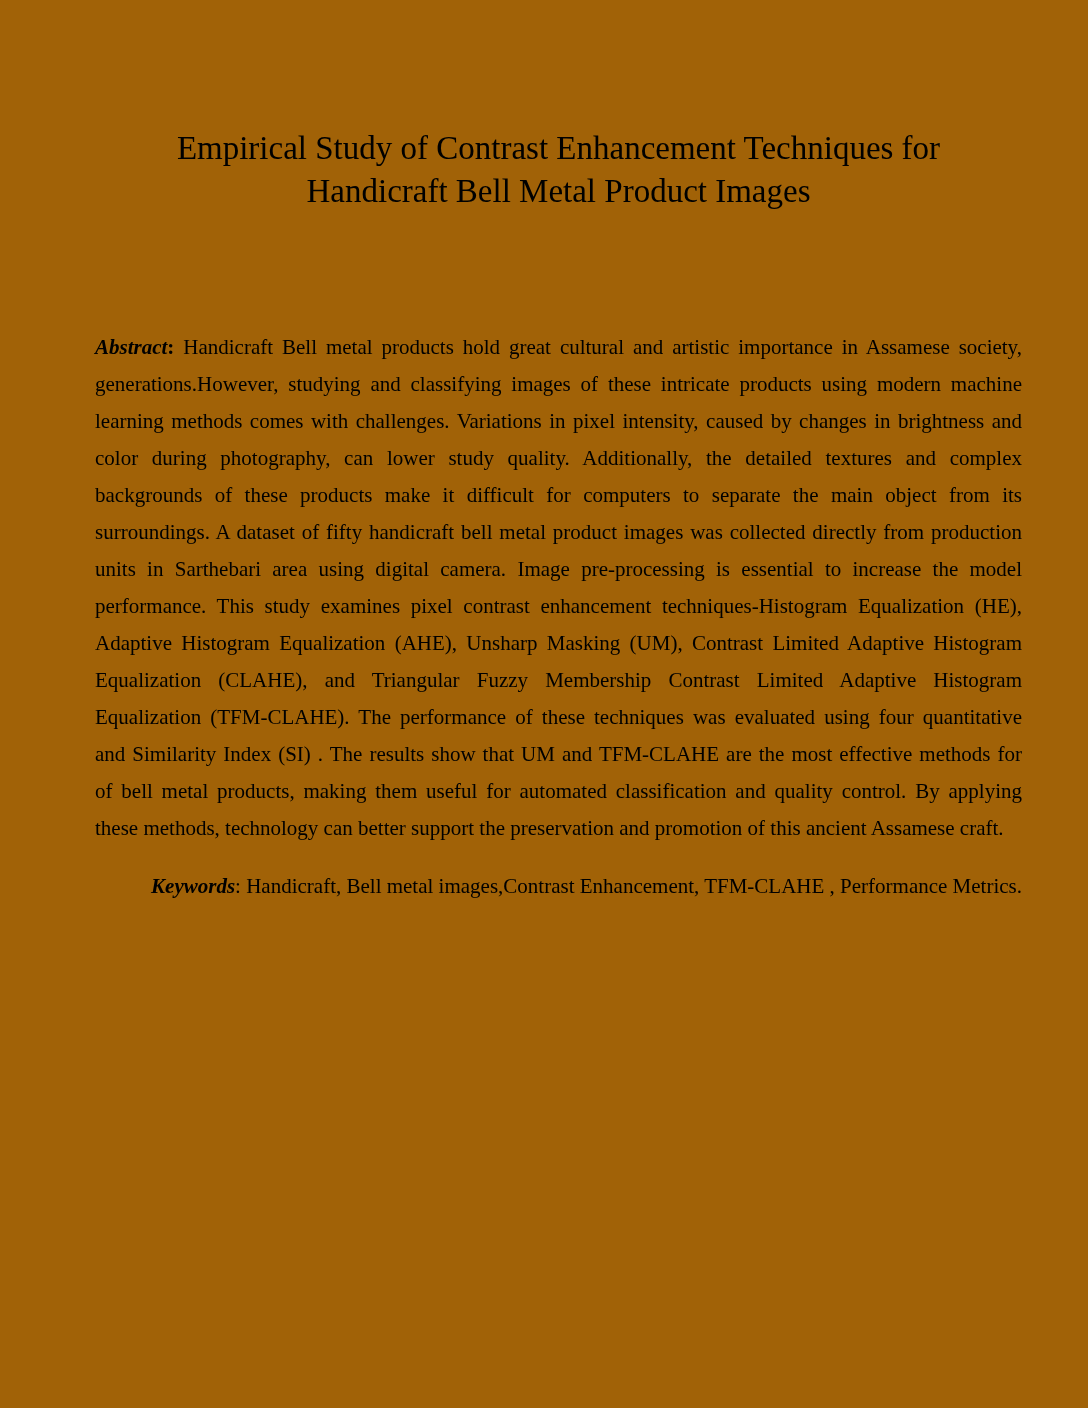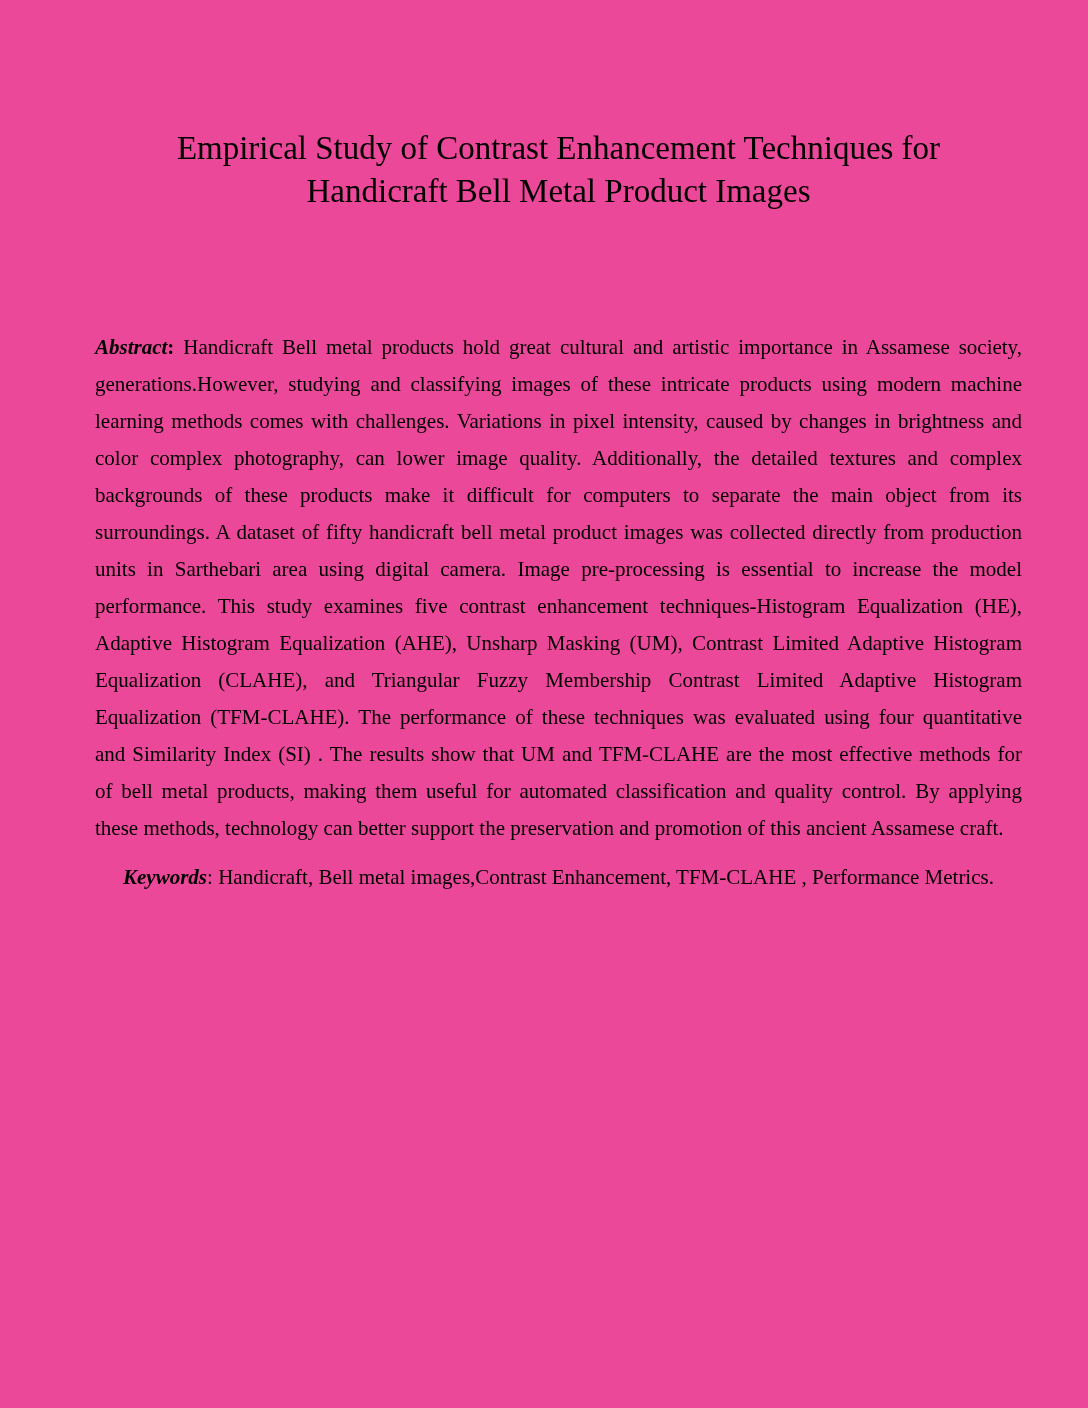--- a/index.html
+++ b/index.html
@@ -4,21 +4,21 @@
 <style>
   html, body {
     margin: 0;
     padding: 0;
     background: #ffffff;
   }
   .page {
     position: relative;
     width: 1088px;
     height: 1408px;
-    background: #ec4899;
+    background: #a16207;
     color: #000000;
     font-family: "Liberation Serif", "DejaVu Serif", serif;
     overflow: hidden;
     box-sizing: border-box;
   }
   .content {
     padding-left: 95px;
     padding-right: 66px;
   }
   .title {
@@ -46,47 +46,47 @@
     text-align-last: left;
   }
   .bi {
     font-weight: bold;
     font-style: italic;
   }
   .b {
     font-weight: bold;
   }
   .keywords {
-    margin-top: 12px;
+    margin-top: 21px;
     font-size: 21px;
     line-height: 37px;
-    text-align: center;
+    text-align: right;
   }
 </style>
 </head>
 <body>
 
 <div class="page">
   <div class="content">
 
     <h1 class="title">
         <span class="title-line">Empirical Study of Contrast Enhancement Techniques for</span>
         <span class="title-line">Handicraft Bell Metal Product Images</span>
       </h1>
 
     <div class="abstract">
       <div class="jline"><span class="bi">Abstract</span><span class="b">:</span> <span>Handicraft Bell metal products hold great cultural and artistic importance in Assamese society,</span></div>
       <div id="abstract-lines">
           <div class="jline">generations.However, studying and classifying images of these intricate products using modern machine</div>
           <div class="jline">learning methods comes with challenges. Variations in pixel intensity, caused by changes in brightness and</div>
-          <div class="jline">color complex photography, can lower image quality. Additionally, the detailed textures and complex</div>
+          <div class="jline">color during photography, can lower study quality. Additionally, the detailed textures and complex</div>
           <div class="jline">backgrounds of these products make it difficult for computers to separate the main object from its</div>
           <div class="jline">surroundings. A dataset of fifty handicraft bell metal product images was collected directly from production</div>
           <div class="jline">units in Sarthebari area using  digital camera. Image pre-processing is essential to increase the model</div>
-          <div class="jline">performance. This study examines five contrast enhancement techniques-Histogram Equalization (HE),</div>
+          <div class="jline">performance. This study examines pixel contrast enhancement techniques-Histogram Equalization (HE),</div>
           <div class="jline">Adaptive Histogram Equalization (AHE), Unsharp Masking (UM), Contrast Limited Adaptive Histogram</div>
           <div class="jline">Equalization (CLAHE), and Triangular Fuzzy Membership Contrast Limited Adaptive Histogram</div>
           <div class="jline">Equalization (TFM-CLAHE). The performance of these techniques was evaluated using four quantitative</div>
           <div class="jline">and Similarity Index (SI) . The results show that UM and TFM-CLAHE are the most effective methods for</div>
           <div class="jline">of bell metal products, making them useful for automated classification and quality control. By applying</div>
           <div class="jline last">these methods, technology can better support the preservation and promotion of this ancient Assamese craft.</div>
         </div>
     </div>
 
     <div class="keywords"><span class="bi">Keywords</span><span>:</span> <span>Handicraft, Bell metal images,Contrast Enhancement, TFM-CLAHE , Performance Metrics.</span></div>

